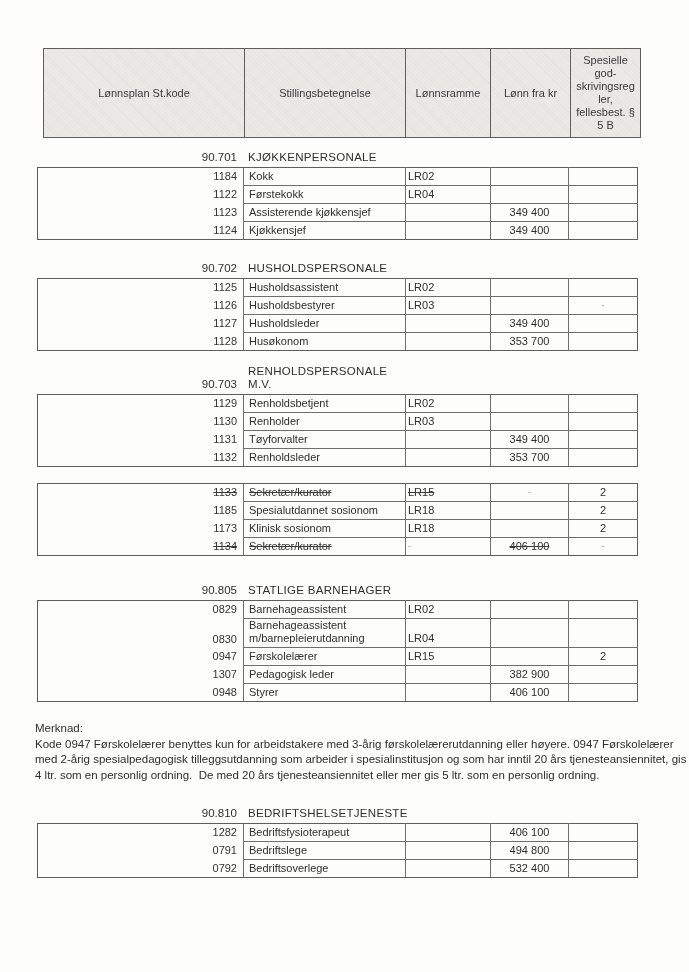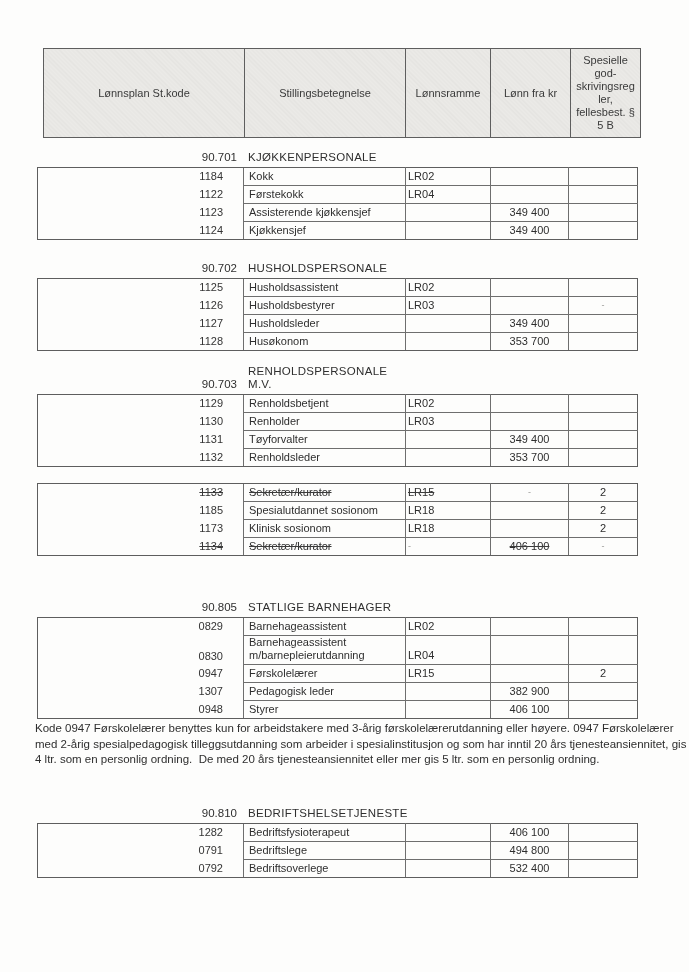--- a/index.html
+++ b/index.html
@@ -38,21 +38,21 @@
   .head-name{margin-left:11px;letter-spacing:0.3px;}
 
   .sec-table{
     border-collapse:collapse;table-layout:fixed;
     width:600px;margin-top:3px;
     font-size:11px;line-height:13px;color:#2e2e2e;
   }
   .sec-table td{height:17px;padding:0 2px;vertical-align:middle;}
   .sec-table td.c{ 
     border-left:1px solid #5e5e5e;
-    text-align:right;padding-right:20px;color:#343434;
+    text-align:right;padding-right:6px;color:#343434;
   }
   .sec-table tr:first-child td.c{border-top:1px solid #5e5e5e;}
   .sec-table tr:last-child td.c{border-bottom:1px solid #5e5e5e;}
   .sec-table td.t{border:1px solid #6e6e6e;text-align:left;padding-left:5px;white-space:pre-line;}
   .sec-table td.r{border:1px solid #6e6e6e;text-align:left;}
   .sec-table td.l{border:1px solid #6e6e6e;text-align:center;margin-left:44px;}
   .sec-table td.s{border:1px solid #6e6e6e;border-right:1px solid #5e5e5e;text-align:center;}
   .sec-table tr:first-child td{border-top:1px solid #5e5e5e;}
   .sec-table tr:last-child td{border-bottom:1px solid #5e5e5e;}
 
@@ -281,21 +281,21 @@
         <td class="c strike">1134</td>
         <td class="t strike">Sekretær/kurator</td>
         <td class="r faint">-</td>
         <td class="l strike">406 100</td>
         <td class="s faint">-</td>
       </tr>
     </tbody>
       </table>
   </div>
 
-  <div class="section" style="top:601px">
+  <div class="section" style="top:584px">
     <div class="sec-head">
       <div class="head-line">
           <span class="head-code">90.805</span>
           <span class="head-name">STATLIGE BARNEHAGER</span>
         </div>
     </div>
     <table class="sec-table">
       <colgroup>
           <col style="width:206px">
           <col style="width:162px">
@@ -338,20 +338,21 @@
         <td class="t">Styrer</td>
         <td class="r"></td>
         <td class="l">406 100</td>
         <td class="s"></td>
       </tr>
     </tbody>
       </table>
   </div>
 
   <div class="note">
+    <div class="note-label">Merknad:</div>
     <div class="note-text">Kode 0947 Førskolelærer benyttes kun for arbeidstakere med 3-årig førskolelærerutdanning eller høyere. 0947 Førskolelærer med 2-årig spesialpedagogisk tilleggsutdanning som arbeider i spesialinstitusjon og som har inntil 20 års tjenesteansiennitet, gis 4 ltr. som en personlig ordning.  De med 20 års tjenesteansiennitet eller mer gis 5 ltr. som en personlig ordning.</div>
   </div>
 
   <div class="section" style="top:807px">
     <div class="sec-head">
       <div class="head-line">
           <span class="head-code">90.810</span>
           <span class="head-name">BEDRIFTSHELSETJENESTE</span>
         </div>
     </div>

